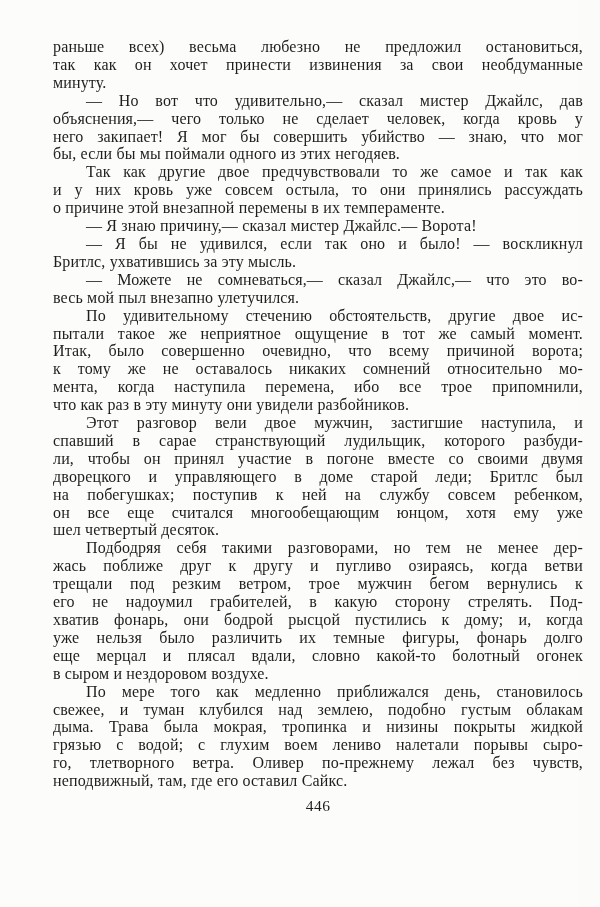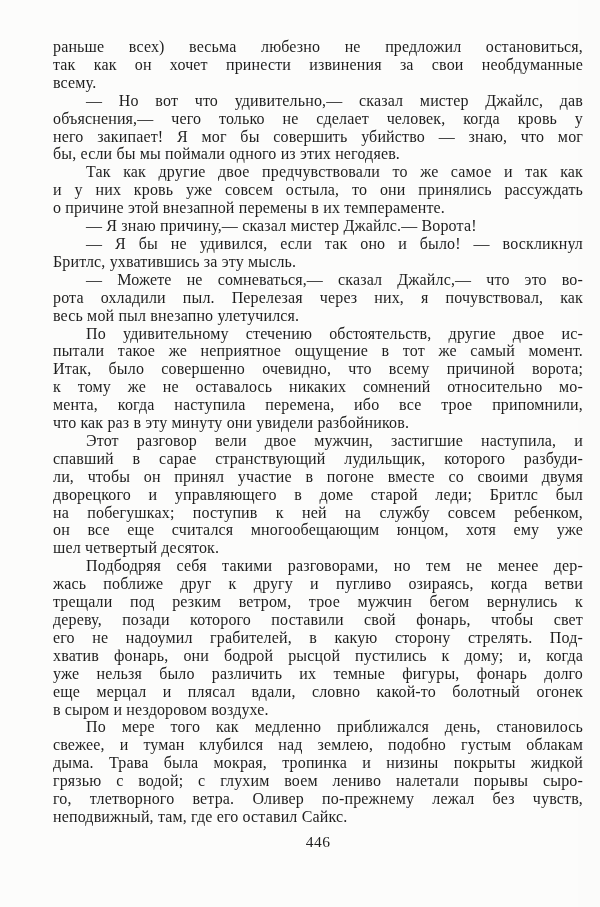--- a/index.html
+++ b/index.html
@@ -53,21 +53,21 @@
   }
 </style>
 </head>
 <body>
 
 <div class="page">
   <div class="text-block" id="text-block">
       <div class="para">
         <div class="line">раньше всех) весьма любезно не предложил остановиться,</div>
         <div class="line">так как он хочет принести извинения за свои необдуманные</div>
-        <div class="line lastline">всему.</div>
+        <div class="line lastline">минуту.</div>
       </div>
       <div class="para">
         <div class="line indent">— Но вот что удивительно,— сказал мистер Джайлс, дав</div>
         <div class="line">объяснения,— чего только не сделает человек, когда кровь у</div>
         <div class="line">него закипает! Я мог бы совершить убийство — знаю, что мог</div>
         <div class="line lastline">бы, если бы мы поймали одного из этих негодяев.</div>
       </div>
       <div class="para">
         <div class="line indent">Так как другие двое предчувствовали то же самое и так как</div>
         <div class="line">и у них кровь уже совсем остыла, то они принялись рассуждать</div>
@@ -75,21 +75,20 @@
       </div>
       <div class="para">
         <div class="line lastline indent">— Я знаю причину,— сказал мистер Джайлс.— Ворота!</div>
       </div>
       <div class="para">
         <div class="line indent">— Я бы не удивился, если так оно и было! — воскликнул</div>
         <div class="line lastline">Бритлс, ухватившись за эту мысль.</div>
       </div>
       <div class="para">
         <div class="line indent">— Можете не сомневаться,— сказал Джайлс,— что это во-</div>
-        <div class="line">рота охладили пыл. Перелезая через них, я почувствовал, как</div>
         <div class="line lastline">весь мой пыл внезапно улетучился.</div>
       </div>
       <div class="para">
         <div class="line indent">По удивительному стечению обстоятельств, другие двое ис-</div>
         <div class="line">пытали такое же неприятное ощущение в тот же самый момент.</div>
         <div class="line">Итак, было совершенно очевидно, что всему причиной ворота;</div>
         <div class="line">к тому же не оставалось никаких сомнений относительно мо-</div>
         <div class="line">мента, когда наступила перемена, ибо все трое припомнили,</div>
         <div class="line lastline">что как раз в эту минуту они увидели разбойников.</div>
       </div>
@@ -99,21 +98,20 @@
         <div class="line">ли, чтобы он принял участие в погоне вместе со своими двумя</div>
         <div class="line">дворецкого и управляющего в доме старой леди; Бритлс был</div>
         <div class="line">на побегушках; поступив к ней на службу совсем ребенком,</div>
         <div class="line">он все еще считался многообещающим юнцом, хотя ему уже</div>
         <div class="line lastline">шел четвертый десяток.</div>
       </div>
       <div class="para">
         <div class="line indent">Подбодряя себя такими разговорами, но тем не менее дер-</div>
         <div class="line">жась поближе друг к другу и пугливо озираясь, когда ветви</div>
         <div class="line">трещали под резким ветром, трое мужчин бегом вернулись к</div>
-        <div class="line">дереву, позади которого поставили свой фонарь, чтобы свет</div>
         <div class="line">его не надоумил грабителей, в какую сторону стрелять. Под-</div>
         <div class="line">хватив фонарь, они бодрой рысцой пустились к дому; и, когда</div>
         <div class="line">уже нельзя было различить их темные фигуры, фонарь долго</div>
         <div class="line">еще мерцал и плясал вдали, словно какой-то болотный огонек</div>
         <div class="line lastline">в сыром и нездоровом воздухе.</div>
       </div>
       <div class="para">
         <div class="line indent">По мере того как медленно приближался день, становилось</div>
         <div class="line">свежее, и туман клубился над землею, подобно густым облакам</div>
         <div class="line">дыма. Трава была мокрая, тропинка и низины покрыты жидкой</div>

